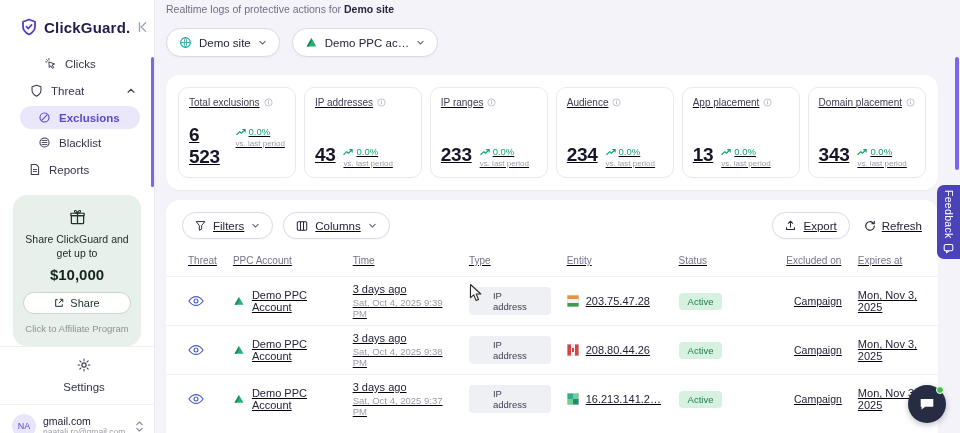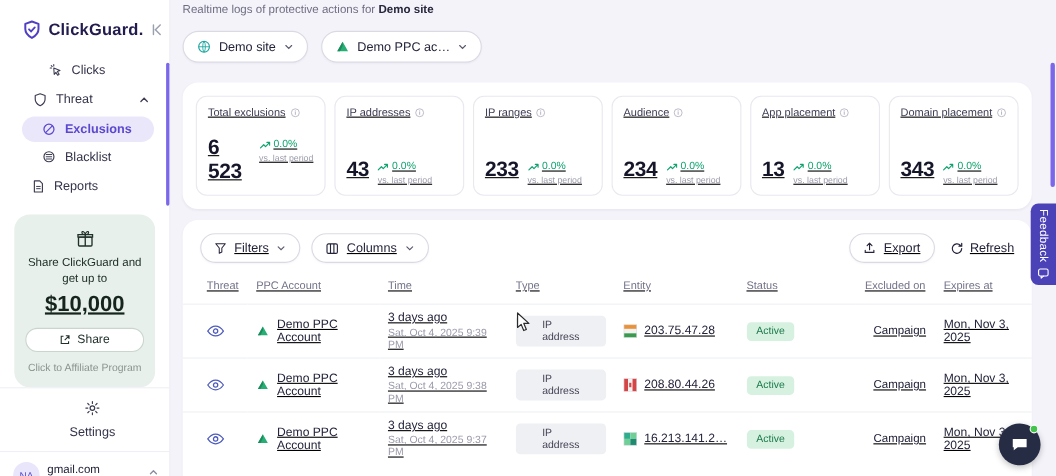--- a/index.html
+++ b/index.html
@@ -18,21 +18,21 @@
   .mi-clicks { padding-left:44px; }
   .mi-threat { padding-left:30px; padding-right:18px; }
   .mi-threat .spacer { flex:1; }
   .sub-pill { margin:2px 14px 2px 20px; padding:5px 10px 5px 18px; border-radius:999px;
               display:flex; align-items:center; gap:8px; cursor:pointer; }
   .sub-pill.active { background:#ebe7fb; color:#5a49cf; font-weight:bold; }
   .mi-reports { padding-left:28px; }
   .promo { margin:12px 13px 0 13px; background:#e7f0ea; border-radius:14px; padding:14px 10px 12px;
            text-align:center; color:#20312a; }
   .promo-line { font-size:10.5px; line-height:1.35; margin-top:6px; }
-  .promo-amount { font-size:20px; font-weight:bold; margin-top:6px; color:#15241d;text-decoration:underline; }
+  .promo-amount { font-size:15px; font-weight:bold; margin-top:6px; color:#15241d; }
   .share-btn { margin-top:9px; width:100%; background:#fff; border:1px solid #c9d6cd; border-radius:999px;
                padding:4px 0; font-size:11px; color:#20312a; display:flex; align-items:center;
                justify-content:center; gap:6px; cursor:pointer; font-family:inherit; }
   .promo-affiliate { font-size:9.5px; color:#8b958f; margin-top:9px; }
   .settings-row { margin-top:auto; border-top:1px solid #efeff5; padding:11px 10px 11px 24px;
                   display:flex; align-items:center; gap:9px; font-size:11.5px; color:#33334a; cursor:pointer;flex-direction:column; }
   .user-row { border-top:1px solid #efeff5; padding:9px 10px 12px 12px; display:flex; align-items:center; gap:7px; }
   .avatar { width:24px; height:24px; border-radius:50%; background:#e9e5fa; color:#5a49cf;
             font-size:9px; font-weight:normal; display:flex; align-items:center; justify-content:center; flex:none; }
   .user-meta { flex:1; min-width:0; }

